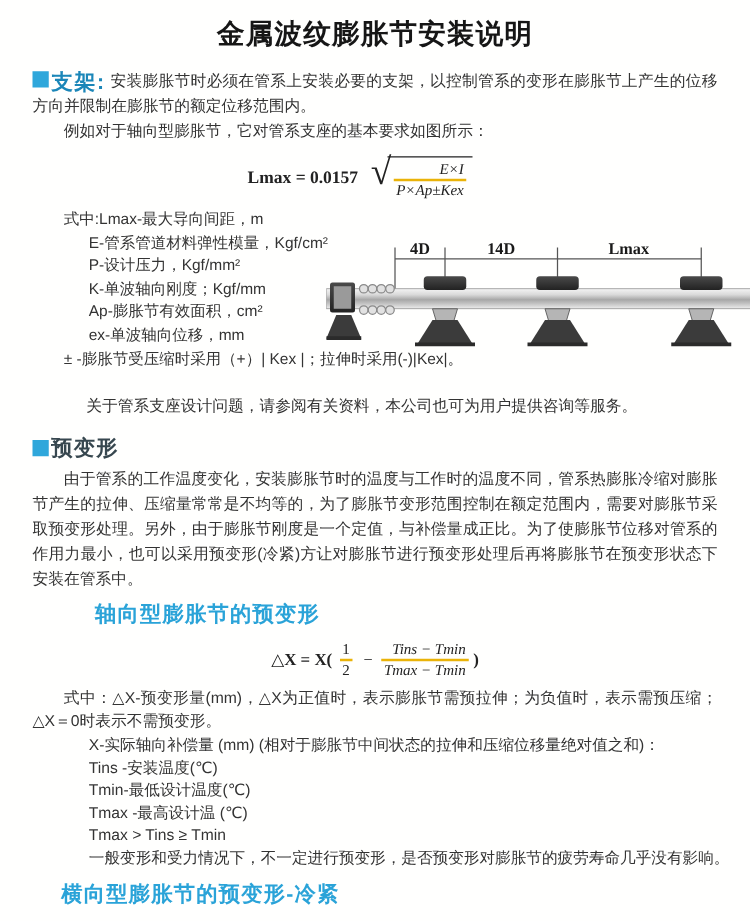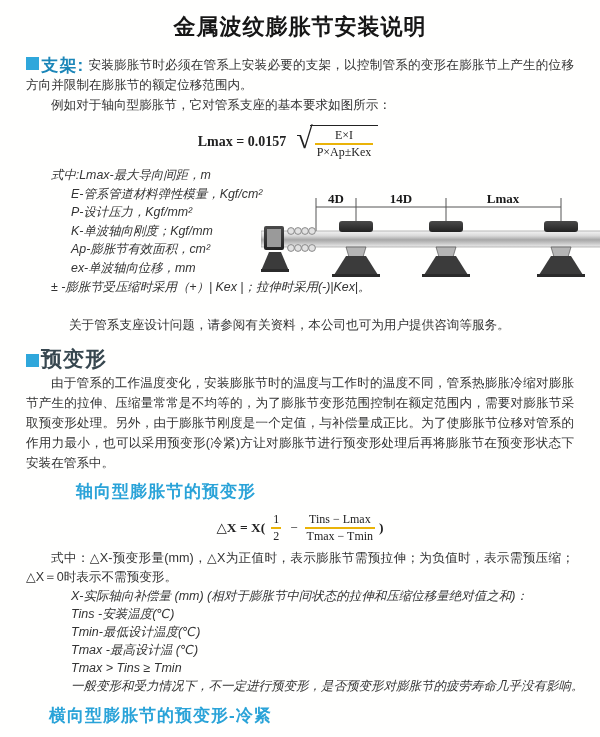--- a/index.html
+++ b/index.html
@@ -33,21 +33,21 @@
   .sq{
     display:inline-block;width:13px;height:13px;
     background:#2fa7db;margin-right:2px;vertical-align:-1px;
   }
   .run-in{
     font-size:17px;font-weight:bold;color:#1b86b8;
     line-height:13px;vertical-align:-2px;letter-spacing:1px;margin-right:4px;
   }
   .sec2-head{
     margin-top:15px;
-    font-size:21px;font-weight:bold;color:#37474f;
+    font-size:17px;font-weight:bold;color:#37474f;
     line-height:18px;letter-spacing:1px;
   }
   .sub-head{
     font-size:17px;font-weight:bold;color:#2aa3d8;letter-spacing:1px;
   }
   .sub-head.axial{margin:7px 0 0 50px;}
   .sub-head.lateral{margin:9px 0 0 23px;}
   
   .formula{
     text-align:center;
@@ -58,32 +58,31 @@
   .f-lhs{font-weight:bold;font-size:14px;}
   .sqrt{display:inline-flex;align-items:flex-start;margin-left:6px;vertical-align:middle;}
   .rad{font-size:30px;line-height:26px;margin-right:-3px;font-style:normal;}
   .sqrt-body{border-top:1.4px solid #222;padding:2px 5px 0;}
   .frac{
     display:inline-flex;flex-direction:column;text-align:center;
     font-size:12px;line-height:1.25;vertical-align:middle;
   }
   .frac .den{border-top:2px solid #eab308;padding:0 2px;}
   .frac .num{padding:0 2px;}
-  .ital{}
+  .ital{font-style:italic;align-items:flex-end;}
   .formula-dx{margin:9px 0 4px;}
   .formula-dy{margin:12px 0 2px;transform:translateX(-26px);}
   .f-bold{font-weight:bold;font-size:13.5px;}
   .f-min{margin:0 3px;font-size:13px;}
   .half{font-style:normal;font-size:12px;margin:0 2px;}
   
   .defs-row{position:relative;margin-top:6px;height:149px;}
   .def-line{
     font-size:12.4px;line-height:18.6px;color:#333;white-space:nowrap;
     margin-left:45px;
-    font-style:italic;
   }
   .def-line.first{margin-left:25px;}
   .note-line{margin-left:43px;font-size:12.6px;line-height:20px;}
   .axial-notes .def-line{font-size:12.5px;line-height:18px;}
   .axial-para{margin-top:5px;}
   .diagram{position:absolute;left:235px;top:25px;}
 </style>
 </head>
 <body>
 
@@ -197,21 +196,21 @@
   <div class="sub-head axial">轴向型膨胀节的预变形</div>
 
   <div class="formula formula-dx">
     <span class="f-bold">△X = X(</span>
     <span class="frac half">
       <span class="num">1</span>
       <span class="den">2</span>
     </span>
     <span class="f-min">−</span>
     <span class="frac ital">
-      <span class="num">Tins − Lmax</span>
+      <span class="num">Tins − Tmin</span>
       <span class="den">Tmax − Tmin</span>
     </span>
     <span class="f-bold">)</span>
   </div>
 
   <div class="axial-notes">
     <p class="body-text indent axial-para" style="line-height:19px;">式中：△X-预变形量(mm)，△X为正值时，表示膨胀节需预拉伸；为负值时，表示需预压缩；△X＝0时表示不需预变形。</p>
     <div class="def-line">X-实际轴向补偿量 (mm) (相对于膨胀节中间状态的拉伸和压缩位移量绝对值之和)：</div>
     <div class="def-line">Tins -安装温度(℃)</div>
     <div class="def-line">Tmin-最低设计温度(℃)</div>

